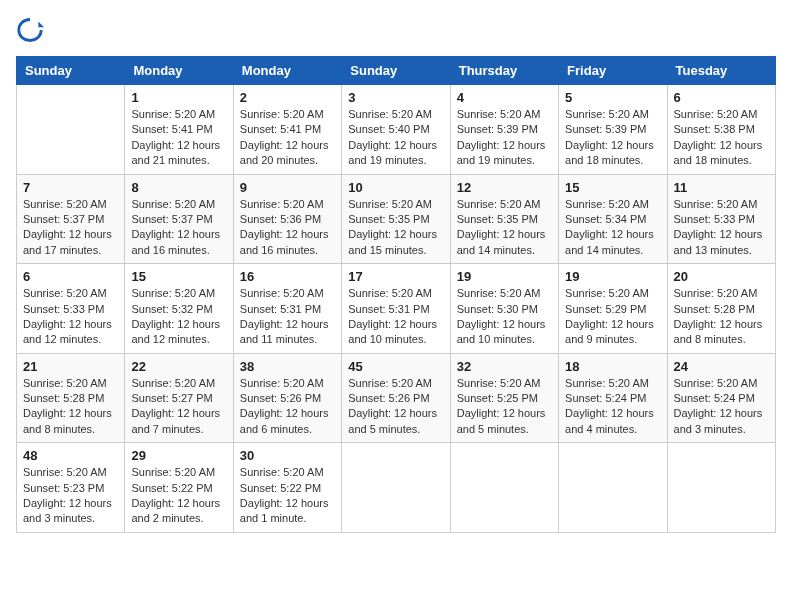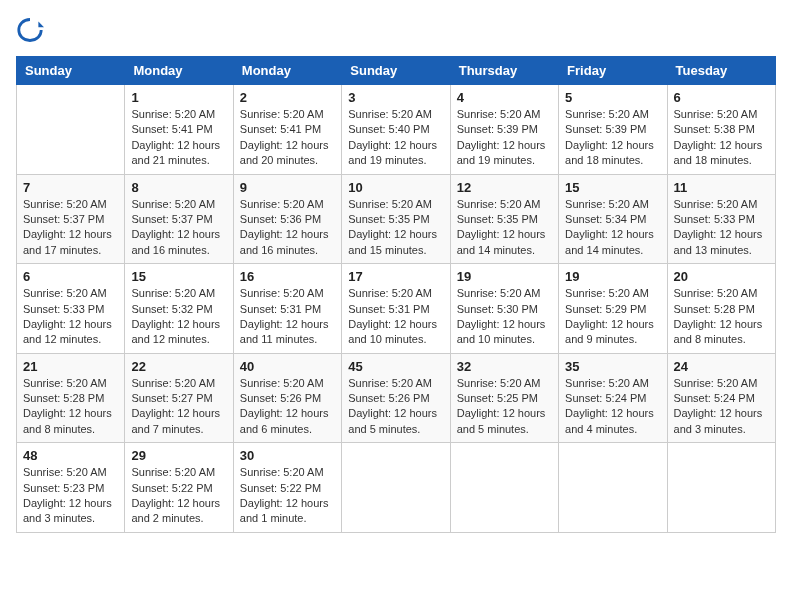--- a/index.html
+++ b/index.html
@@ -208,33 +208,33 @@
       <tr>
         <td>
           <span class="day-number">21</span>
           <div class="day-info">Sunrise: 5:20 AM<br>Sunset: 5:28 PM<br>Daylight: 12 hours<br>and 8 minutes.</div>
         </td>
         <td>
           <span class="day-number">22</span>
           <div class="day-info">Sunrise: 5:20 AM<br>Sunset: 5:27 PM<br>Daylight: 12 hours<br>and 7 minutes.</div>
         </td>
         <td>
-          <span class="day-number">40</span>
+          <span class="day-number">38</span>
           <div class="day-info">Sunrise: 5:20 AM<br>Sunset: 5:26 PM<br>Daylight: 12 hours<br>and 6 minutes.</div>
         </td>
         <td>
           <span class="day-number">45</span>
           <div class="day-info">Sunrise: 5:20 AM<br>Sunset: 5:26 PM<br>Daylight: 12 hours<br>and 5 minutes.</div>
         </td>
         <td>
           <span class="day-number">32</span>
           <div class="day-info">Sunrise: 5:20 AM<br>Sunset: 5:25 PM<br>Daylight: 12 hours<br>and 5 minutes.</div>
         </td>
         <td>
-          <span class="day-number">35</span>
+          <span class="day-number">18</span>
           <div class="day-info">Sunrise: 5:20 AM<br>Sunset: 5:24 PM<br>Daylight: 12 hours<br>and 4 minutes.</div>
         </td>
         <td>
           <span class="day-number">24</span>
           <div class="day-info">Sunrise: 5:20 AM<br>Sunset: 5:24 PM<br>Daylight: 12 hours<br>and 3 minutes.</div>
         </td>
       </tr>
       <tr>
         <td>
           <span class="day-number">48</span>

